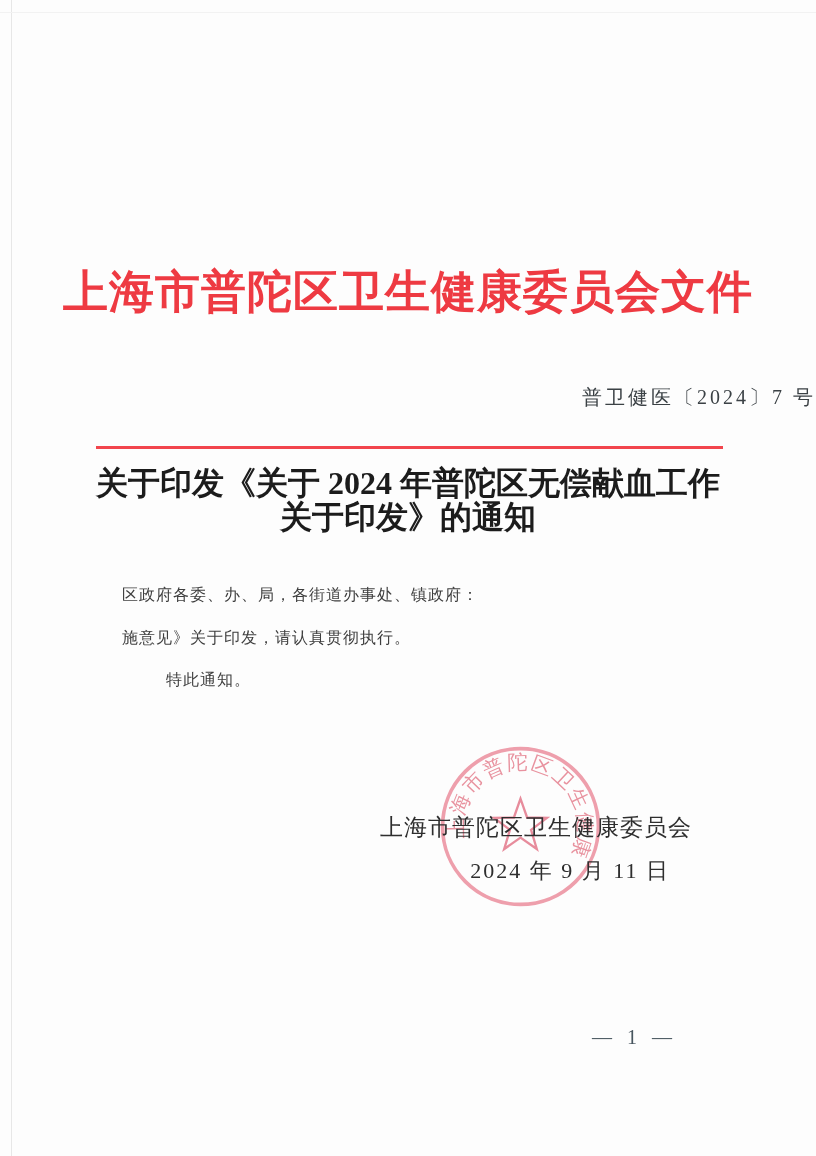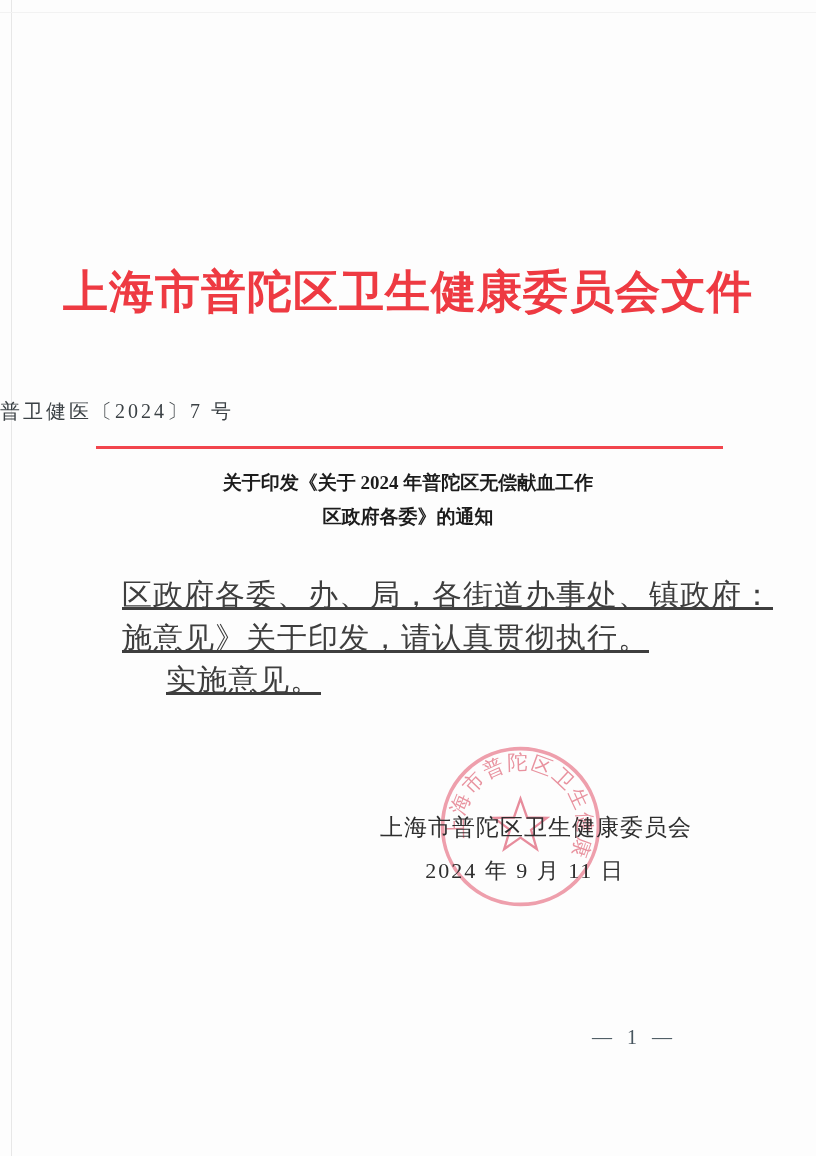--- a/index.html
+++ b/index.html
@@ -30,50 +30,49 @@
     top: 262px; left: 0; right: 0;
     text-align: center;
     font-size: 45px;
     font-weight: bold;
     color: #ee3a42;
     letter-spacing: 1px;
     white-space: nowrap;
   }
   .doc-number {
     position: absolute;
-    top: 398px; left: 0; right: 0;
-    text-align: left;
+    top: 384px; left: 0; right: 0;
+    text-align: right;
     font-size: 20px;
     color: #3b4145;
     letter-spacing: 3px;
   }
   .red-rule {
     position: absolute;
     top: 446px; left: 96px;
     width: 627px; height: 3px;
     background: #f2454d;
   }
   .doc-title {
     position: absolute;
     top: 466px; left: 0; right: 0;
     text-align: center;
-    font-size: 19px;
+    font-size: 32px;
     font-weight: bold;
     line-height: 34px;
     color: #1c1c1c;
   }
   .body-text {
     position: absolute;
     top: 574px; left: 122px;
     width: 580px;
-    font-size: 30px;
+    font-size: 16px;
     line-height: 42.5px;
     color: #3e3e3e;
     letter-spacing: 1px;
-    text-decoration: underline;
   }
   .body-line { white-space: nowrap; }
   .body-line.indent { padding-left: 44px; }
   .seal {
     position: absolute;
     left: 437px; top: 743px;
     width: 167px; height: 167px;
     opacity: 0.85;
     z-index: 1;
   }
@@ -88,20 +87,21 @@
   .signature .org {
     font-size: 23px;
     letter-spacing: 1px;
     white-space: nowrap;
   }
   .signature .date {
     margin-top: 13px;
     font-size: 22px;
     letter-spacing: 2px;
     white-space: nowrap;
+    text-align: right;
   }
   .page-number {
     position: absolute;
     top: 1026px; right: 139px;
     font-size: 20px;
     color: #47555e;
     letter-spacing: 5px;
     white-space: nowrap;
   }
 </style>
@@ -114,27 +114,27 @@
   <div class="scan-edge-top"></div>
 
   <div class="header-title">上海市普陀区卫生健康委员会文件</div>
 
   <div class="doc-number">普卫健医〔2024〕7 号</div>
 
   <div class="red-rule"></div>
 
   <div class="doc-title">
     <div>关于印发《关于 2024 年普陀区无偿献血工作</div>
-    <div>区政府各委》的通知</div>
+    <div>关于印发》的通知</div>
   </div>
 
   <div class="body-text">
     <div class="body-line">区政府各委、办、局，各街道办事处、镇政府：</div>
     <div class="body-line">施意见》关于印发，请认真贯彻执行。</div>
-    <div class="body-line indent">实施意见。</div>
+    <div class="body-line indent">特此通知。</div>
   </div>
 
   <svg class="seal" viewBox="0 0 180 180" xmlns="http://www.w3.org/2000/svg">
     <defs>
       <path id="sealArc" d="M 32 112 A 62 62 0 1 1 148 112" fill="none"></path>
     </defs>
     <circle cx="90" cy="90" r="84" fill="none" stroke="#ec8f9e" stroke-width="4"></circle>
     <polygon points="90,60 82.9,80.3 61.5,80.7 78.6,93.7 72.4,114.3 90,102 107.6,114.3 101.4,93.7 118.5,80.7 97.1,80.3" fill="none" stroke="#e4798c" stroke-width="2.5"></polygon>
     <text font-size="22" fill="#e5808f" letter-spacing="2" font-family="Liberation Serif, serif">
       <textPath href="#sealArc" startOffset="4%">上海市普陀区卫生健康委员会</textPath>

